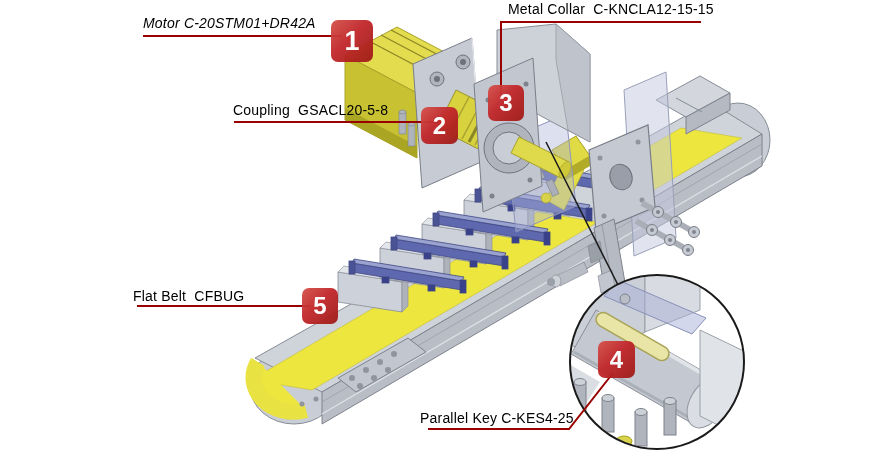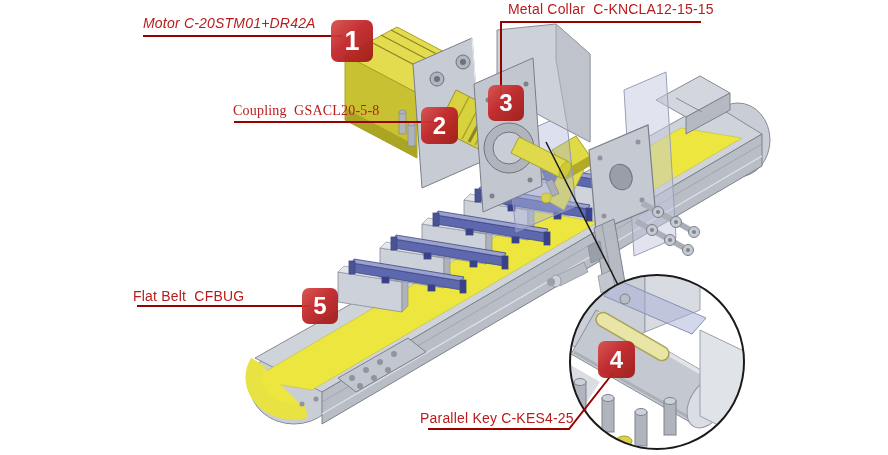--- a/index.html
+++ b/index.html
@@ -2,35 +2,35 @@
 <html style="--badge: #c1262a; --leader: #990000; --belty: #ece63f; --barblue: #5e68ae; --mgray: #c9cdd5; --outline: #1a1a1a;"><head>
 <meta charset="utf-8">
 <style>
   html,body{margin:0;padding:0;background:#fff;}
   .canvas{
     position:relative;width:888px;height:455px;background:#fff;overflow:hidden;
     font-family:"Liberation Sans", sans-serif;
   }
   .canvas svg{position:absolute;left:0;top:0;}
   .label{
-    position:absolute;font-size:14px;color:#b91c1c;white-space:pre;
+    position:absolute;font-size:14px;color:#000000;white-space:pre;
     letter-spacing:.2px;line-height:15px;
   }
   .badge{
     position:absolute;display:flex;align-items:center;justify-content:center;
     color:#fff;font-weight:700;border-radius:7px;opacity:.95;
     background:linear-gradient(135deg,#d6524b 0%,var(--badge,#c1262a) 45%,#9e1b16 100%);
   }
   .b1{left:331px;top:20px;width:42px;height:42px;font-size:27px;}
   .b2{left:421px;top:107px;width:37px;height:37px;font-size:24px;}
   .b3{left:488px;top:85px;width:36px;height:36px;font-size:24px;}
   .b4{left:598px;top:341px;width:37px;height:37px;font-size:24px;}
   .b5{left:302px;top:288px;width:36px;height:36px;font-size:24px;}
   .l1{left:143px;top:16px;font-style:italic;}
-  .l2{left:233px;top:103px;font-family:Liberation Serif, serif;}
+  .l2{left:233px;top:103px;}
   .l3{left:508px;top:2px;}
   .l4{left:420px;top:411px;}
   .l5{left:133px;top:289px;}
   .lead{stroke:var(--leader,#990000);stroke-width:2;fill:none;}
   .belt{fill:var(--belty,#ece63f);}
   .bar{fill:var(--barblue,#5e68ae);}
   .callout-ring{stroke:var(--outline,#1a1a1a);}
 </style>
 </head>
 <body>

